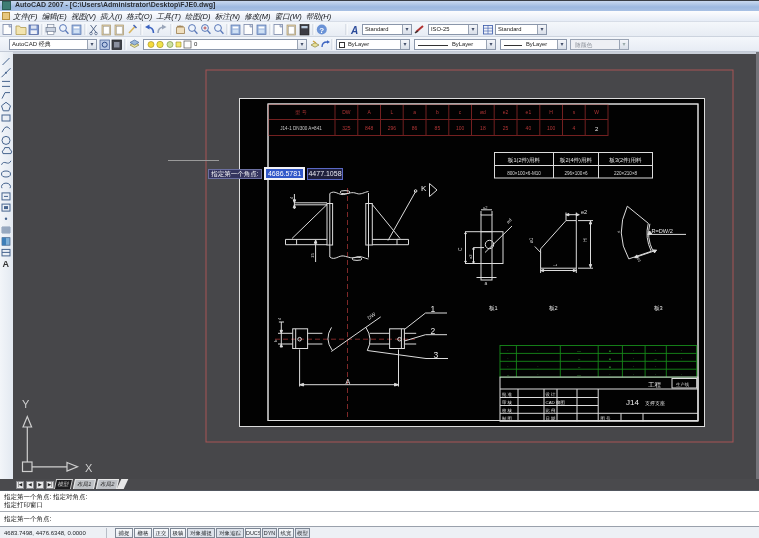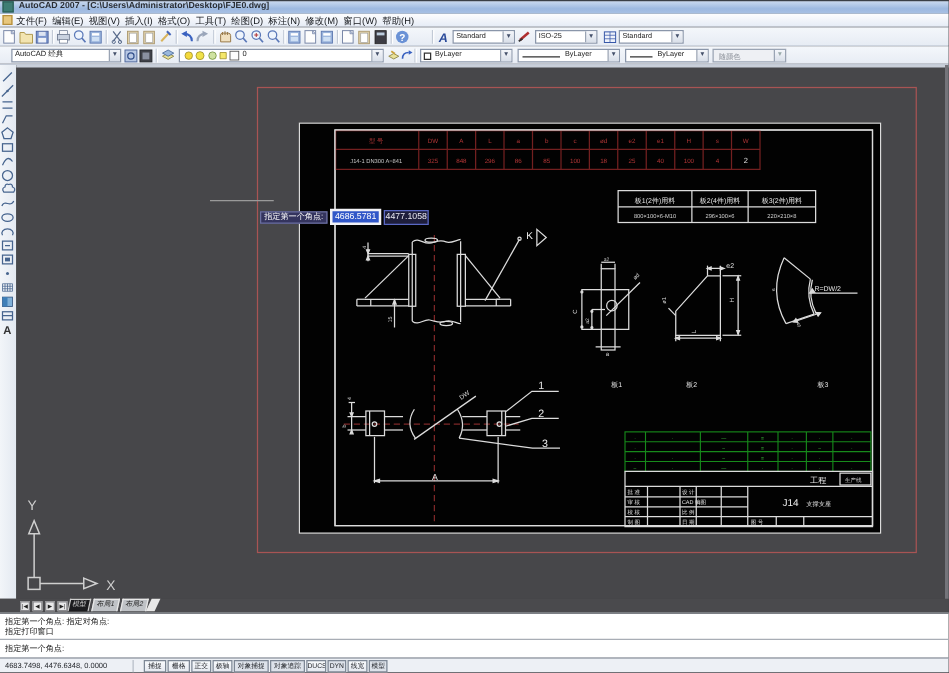--- a/index.html
+++ b/index.html
@@ -12,21 +12,21 @@
 
 <div class="abs" style="left:0;top:0;width:759px;height:1px;background:#3a3f46;"></div>
 
 <div class="abs" style="left:0;top:1px;width:759px;height:10px;background:linear-gradient(#c9d9ef,#9db9e0 60%,#a9c1e4);">
   <div class="abs" style="left:2px;top:0px;width:9px;height:9px;background:#3e7d74;border:1px solid #2c5f58;"></div>
   <div class="abs" style="left:15px;top:0px;font-size:7px;font-weight:bold;color:#2a2e34;letter-spacing:0;white-space:nowrap;">AutoCAD 2007 - [C:\Users\Administrator\Desktop\FJE0.dwg]</div>
 </div>
 
 <div class="abs" style="left:0;top:11px;width:759px;height:11px;background:linear-gradient(#fdfdfe,#e6ecf6);border-bottom:1px solid #d7dde7;">
   <div class="abs" style="left:2px;top:1px;width:8px;height:8px;background:#e8c77d;border:1px solid #b58f3e;"></div>
-  <div class="abs" style="left:13px;top:1px;font-size:7.5px;color:#15181d;white-space:nowrap;">文件(F)&nbsp;&nbsp;编辑(E)&nbsp;&nbsp;视图(V)&nbsp;&nbsp;插入(I)&nbsp;&nbsp;格式(O)&nbsp;&nbsp;工具(T)&nbsp;&nbsp;绘图(D)&nbsp;&nbsp;标注(N)&nbsp;&nbsp;修改(M)&nbsp;&nbsp;窗口(W)&nbsp;&nbsp;帮助(H)</div>
+  <div class="abs" style="left:13px;top:1px;font-size:7.5px;color:#15181d;white-space:nowrap;font-style:italic;">文件(F)&nbsp;&nbsp;编辑(E)&nbsp;&nbsp;视图(V)&nbsp;&nbsp;插入(I)&nbsp;&nbsp;格式(O)&nbsp;&nbsp;工具(T)&nbsp;&nbsp;绘图(D)&nbsp;&nbsp;标注(N)&nbsp;&nbsp;修改(M)&nbsp;&nbsp;窗口(W)&nbsp;&nbsp;帮助(H)</div>
 </div>
 
 <div id="tb1" class="abs" style="left:0;top:22px;width:759px;height:15px;background:linear-gradient(#f4f7fb,#e7ecf4);border-bottom:1px solid #ccd3de;">
     <svg width="345" height="15" viewBox="0 0 345 15" style="position:absolute;left:0;top:0;">
 <rect x="3" y="2.5" width="8.5" height="10" fill="#fdfdfd" stroke="#7a88a8" stroke-width="0.8"></rect>
       <path d="M9,2.5 l2.5,2.5 h-2.5 Z" fill="#c7d3ea" stroke="#7a88a8" stroke-width="0.6"></path>
 <path d="M16,4 h3.5 l1,1.5 h5.5 v7 h-10 Z" fill="#f2e4b0" stroke="#b09a50" stroke-width="0.8"></path>
 <rect x="29" y="3" width="9.5" height="9.5" fill="#7a94cc" stroke="#4a5f99" stroke-width="0.7"></rect>
       <rect x="31" y="3.5" width="5.5" height="3.2" fill="#dde4f2"></rect>
       <rect x="30.6" y="8.3" width="6.3" height="3.7" fill="#eef1f8"></rect>

